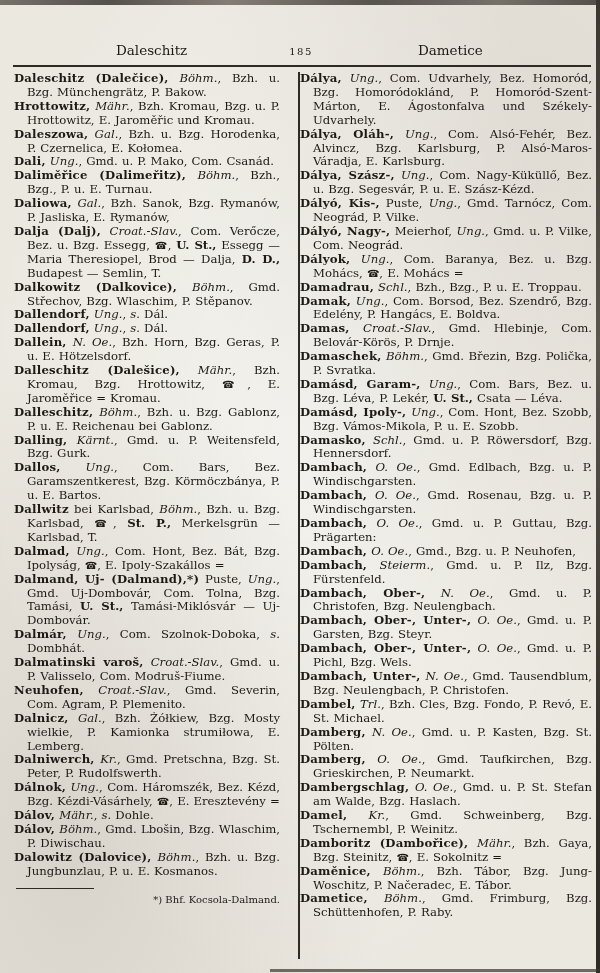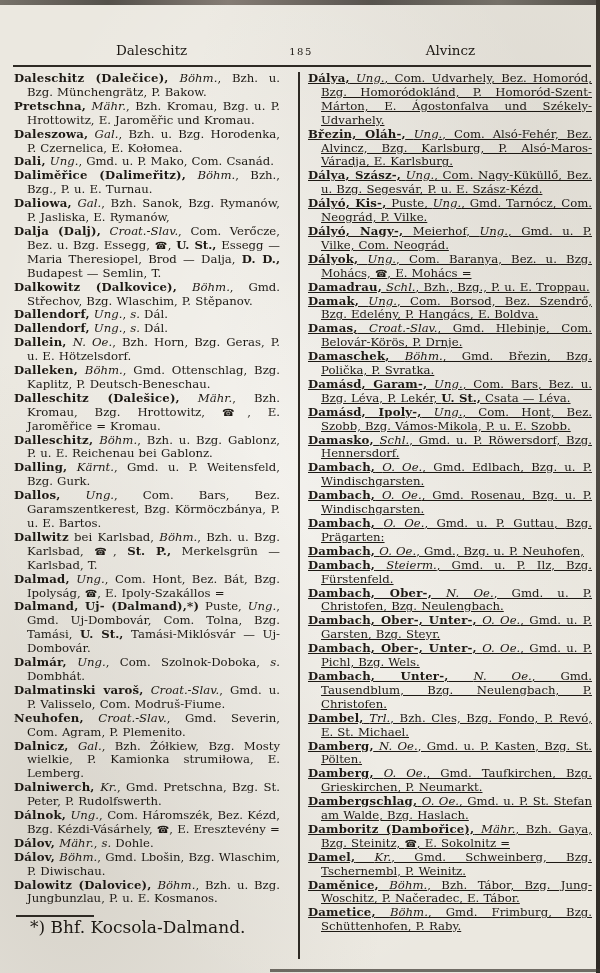--- a/index.html
+++ b/index.html
@@ -20,60 +20,59 @@
   .art-bottom{position:absolute;bottom:1px;left:45%;right:0;height:3px;background:#3b362f;opacity:.7;}
 
   header{position:absolute;top:42px;left:14px;right:12px;display:flex;align-items:baseline;font-size:13.5px;}
   header .zone{flex:1;text-align:center;}
   header .pagenum{flex:0 0 auto;letter-spacing:1.5px;font-size:10px;}
   .rule{position:absolute;top:65px;left:13px;right:9px;height:2px;background:#2e2a24;}
 
   .cols{position:absolute;top:72px;left:14px;right:8px;bottom:0;display:flex;}
   .col-left{width:284px;padding-right:18px;box-sizing:border-box;}
   .divider{width:2px;background:#2e2a24;margin-bottom:14px;}
-  .col-right{flex:1;padding-left:8px;text-decoration:underline;}
+  .col-right{flex:1;}
 
   p.entry{margin:0;text-align:justify;font-size:11.7px;line-height:13.9px;
     padding-left:13px;text-indent:-13px;word-spacing:.4px;}
   p.entry b.hw{font-weight:bold;letter-spacing:.2px;}
   .ph{font-family:"DejaVu Sans",sans-serif;font-size:10px;line-height:1;}
 
   .footnote-rule{width:78px;height:1.5px;background:#2e2a24;margin:9px 0 4px 2px;}
-  p.footnote{margin:0 0 0 16px;font-size:17px;line-height:13.9px;}
+  p.footnote{margin:0 0 0 16px;font-size:10px;line-height:13.9px;text-align:right;}
 </style>
 </head>
 <body>
 
 <div class="page">
   <div class="art-top"></div>
   <div class="art-right"></div>
   <div class="art-bottom"></div>
 
   <header>
     <span class="zone">Daleschitz</span>
     <span class="pagenum">185</span>
-    <span class="zone">Alvincz</span>
+    <span class="zone">Dametice</span>
   </header>
   <div class="rule"></div>
 
   <main class="cols">
     <section class="col-left">
       <div class="entries">
           <p class="entry"><b class="hw">Daleschitz (Dalečice),</b> <i>Böhm.</i>, Bzh. u. Bzg. Münchengrätz, P. Bakow.</p>
-          <p class="entry"><b class="hw">Pretschna,</b> <i>Mähr.</i>, Bzh. Kromau, Bzg. u. P. Hrottowitz, E. Jaroměřic und Kromau.</p>
+          <p class="entry"><b class="hw">Hrottowitz,</b> <i>Mähr.</i>, Bzh. Kromau, Bzg. u. P. Hrottowitz, E. Jaroměřic und Kromau.</p>
           <p class="entry"><b class="hw">Daleszowa,</b> <i>Gal.</i>, Bzh. u. Bzg. Horodenka, P. Czernelica, E. Kołomea.</p>
           <p class="entry"><b class="hw">Dali,</b> <i>Ung.</i>, Gmd. u. P. Mako, Com. Csanád.</p>
           <p class="entry"><b class="hw">Daliměřice (Dalimeřitz),</b> <i>Böhm.</i>, Bzh., Bzg., P. u. E. Turnau.</p>
           <p class="entry"><b class="hw">Daliowa,</b> <i>Gal.</i>, Bzh. Sanok, Bzg. Rymanów, P. Jasliska, E. Rymanów,</p>
           <p class="entry"><b class="hw">Dalja (Dalj),</b> <i>Croat.-Slav.</i>, Com. Verőcze, Bez. u. Bzg. Essegg, <span class="ph">☎</span>, <b>U. St.,</b> Essegg — Maria Theresiopel, Brod — Dalja, <b>D. D.,</b> Budapest — Semlin, T.</p>
           <p class="entry"><b class="hw">Dalkowitz (Dalkovice),</b> <i>Böhm.</i>, Gmd. Střechov, Bzg. Wlaschim, P. Stěpanov.</p>
           <p class="entry"><b class="hw">Dallendorf,</b> <i>Ung.</i>, <i>s.</i> Dál.</p>
           <p class="entry"><b class="hw">Dallendorf,</b> <i>Ung.</i>, <i>s.</i> Dál.</p>
           <p class="entry"><b class="hw">Dallein,</b> <i>N. Oe.</i>, Bzh. Horn, Bzg. Geras, P. u. E. Hötzelsdorf.</p>
-          <p class="entry"><b class="hw">Dalleken,</b> <i>Böhm.</i>, Gmd. Ottenschlag, Bzg. Kaplitz, P. Deutsch-Beneschau.</p>
           <p class="entry"><b class="hw">Dalleschitz (Dalešice),</b> <i>Mähr.</i>, Bzh. Kromau, Bzg. Hrottowitz, <span class="ph">☎</span>, E. Jaroměřice = Kromau.</p>
           <p class="entry"><b class="hw">Dalleschitz,</b> <i>Böhm.</i>, Bzh. u. Bzg. Gablonz, P. u. E. Reichenau bei Gablonz.</p>
           <p class="entry"><b class="hw">Dalling,</b> <i>Kärnt.</i>, Gmd. u. P. Weitensfeld, Bzg. Gurk.</p>
           <p class="entry"><b class="hw">Dallos,</b> <i>Ung.</i>, Com. Bars, Bez. Garamszentkerest, Bzg. Körmöczbánya, P. u. E. Bartos.</p>
           <p class="entry"><b class="hw">Dallwitz</b> bei Karlsbad, <i>Böhm.</i>, Bzh. u. Bzg. Karlsbad, <span class="ph">☎</span>, <b>St. P.,</b> Merkelsgrün — Karlsbad, T.</p>
           <p class="entry"><b class="hw">Dalmad,</b> <i>Ung.</i>, Com. Hont, Bez. Bát, Bzg. Ipolyság, <span class="ph">☎</span>, E. Ipoly-Szakállos =</p>
           <p class="entry"><b class="hw">Dalmand, Uj- (Dalmand),*)</b> Puste, <i>Ung.</i>, Gmd. Uj-Dombovár, Com. Tolna, Bzg. Tamási, <b>U. St.,</b> Tamási-Miklósvár — Uj-Dombovár.</p>
           <p class="entry"><b class="hw">Dalmár,</b> <i>Ung.</i>, Com. Szolnok-Doboka, <i>s.</i> Dombhát.</p>
           <p class="entry"><b class="hw">Dalmatinski varoš,</b> <i>Croat.-Slav.</i>, Gmd. u. P. Valisselo, Com. Modruš-Fiume.</p>
           <p class="entry"><b class="hw">Neuhofen,</b> <i>Croat.-Slav.</i>, Gmd. Severin, Com. Agram, P. Plemenito.</p>
@@ -84,21 +83,21 @@
           <p class="entry"><b class="hw">Dálov,</b> <i>Böhm.</i>, Gmd. Lbošin, Bzg. Wlaschim, P. Diwischau.</p>
           <p class="entry"><b class="hw">Dalowitz (Dalovice),</b> <i>Böhm.</i>, Bzh. u. Bzg. Jungbunzlau, P. u. E. Kosmanos.</p>
         </div>
       <div class="footnote-rule"></div>
       <p class="footnote">*) Bhf. Kocsola-Dalmand.</p>
     </section>
     <div class="divider"></div>
     <section class="col-right">
       <div class="entries">
           <p class="entry"><b class="hw">Dálya,</b> <i>Ung.</i>, Com. Udvarhely, Bez. Homoród, Bzg. Homoródoklánd, P. Homoród-Szent-Márton, E. Ágostonfalva und Székely-Udvarhely.</p>
-          <p class="entry"><b class="hw">Březin, Oláh-,</b> <i>Ung.</i>, Com. Alsó-Fehér, Bez. Alvincz, Bzg. Karlsburg, P. Alsó-Maros-Váradja, E. Karlsburg.</p>
+          <p class="entry"><b class="hw">Dálya, Oláh-,</b> <i>Ung.</i>, Com. Alsó-Fehér, Bez. Alvincz, Bzg. Karlsburg, P. Alsó-Maros-Váradja, E. Karlsburg.</p>
           <p class="entry"><b class="hw">Dálya, Szász-,</b> <i>Ung.</i>, Com. Nagy-Küküllő, Bez. u. Bzg. Segesvár, P. u. E. Szász-Kézd.</p>
           <p class="entry"><b class="hw">Dályó, Kis-,</b> Puste, <i>Ung.</i>, Gmd. Tarnócz, Com. Neográd, P. Vilke.</p>
           <p class="entry"><b class="hw">Dályó, Nagy-,</b> Meierhof, <i>Ung.</i>, Gmd. u. P. Vilke, Com. Neográd.</p>
           <p class="entry"><b class="hw">Dályok,</b> <i>Ung.</i>, Com. Baranya, Bez. u. Bzg. Mohács, <span class="ph">☎</span>, E. Mohács =</p>
           <p class="entry"><b class="hw">Damadrau,</b> <i>Schl.</i>, Bzh., Bzg., P. u. E. Troppau.</p>
           <p class="entry"><b class="hw">Damak,</b> <i>Ung.</i>, Com. Borsod, Bez. Szendrő, Bzg. Edelény, P. Hangács, E. Boldva.</p>
           <p class="entry"><b class="hw">Damas,</b> <i>Croat.-Slav.</i>, Gmd. Hlebinje, Com. Belovár-Körös, P. Drnje.</p>
           <p class="entry"><b class="hw">Damaschek,</b> <i>Böhm.</i>, Gmd. Březin, Bzg. Polička, P. Svratka.</p>
           <p class="entry"><b class="hw">Damásd, Garam-,</b> <i>Ung.</i>, Com. Bars, Bez. u. Bzg. Léva, P. Lekér, <b>U. St.,</b> Csata — Léva.</p>
           <p class="entry"><b class="hw">Damásd, Ipoly-,</b> <i>Ung.</i>, Com. Hont, Bez. Szobb, Bzg. Vámos-Mikola, P. u. E. Szobb.</p>
@@ -109,20 +108,20 @@
           <p class="entry"><b class="hw">Dambach,</b> <i>O. Oe.</i>, Gmd., Bzg. u. P. Neuhofen,</p>
           <p class="entry"><b class="hw">Dambach,</b> <i>Steierm.</i>, Gmd. u. P. Ilz, Bzg. Fürstenfeld.</p>
           <p class="entry"><b class="hw">Dambach, Ober-,</b> <i>N. Oe.</i>, Gmd. u. P. Christofen, Bzg. Neulengbach.</p>
           <p class="entry"><b class="hw">Dambach, Ober-, Unter-,</b> <i>O. Oe.</i>, Gmd. u. P. Garsten, Bzg. Steyr.</p>
           <p class="entry"><b class="hw">Dambach, Ober-, Unter-,</b> <i>O. Oe.</i>, Gmd. u. P. Pichl, Bzg. Wels.</p>
           <p class="entry"><b class="hw">Dambach, Unter-,</b> <i>N. Oe.</i>, Gmd. Tausendblum, Bzg. Neulengbach, P. Christofen.</p>
           <p class="entry"><b class="hw">Dambel,</b> <i>Trl.</i>, Bzh. Cles, Bzg. Fondo, P. Revó, E. St. Michael.</p>
           <p class="entry"><b class="hw">Damberg,</b> <i>N. Oe.</i>, Gmd. u. P. Kasten, Bzg. St. Pölten.</p>
           <p class="entry"><b class="hw">Damberg,</b> <i>O. Oe.</i>, Gmd. Taufkirchen, Bzg. Grieskirchen, P. Neumarkt.</p>
           <p class="entry"><b class="hw">Dambergschlag,</b> <i>O. Oe.</i>, Gmd. u. P. St. Stefan am Walde, Bzg. Haslach.</p>
+          <p class="entry"><b class="hw">Damel,</b> <i>Kr.</i>, Gmd. Schweinberg, Bzg. Tschernembl, P. Weinitz.</p>
           <p class="entry"><b class="hw">Damboritz (Dambořice),</b> <i>Mähr.</i>, Bzh. Gaya, Bzg. Steinitz, <span class="ph">☎</span>, E. Sokolnitz =</p>
-          <p class="entry"><b class="hw">Damel,</b> <i>Kr.</i>, Gmd. Schweinberg, Bzg. Tschernembl, P. Weinitz.</p>
           <p class="entry"><b class="hw">Daměnice,</b> <i>Böhm.</i>, Bzh. Tábor, Bzg. Jung-Woschitz, P. Načeradec, E. Tábor.</p>
           <p class="entry"><b class="hw">Dametice,</b> <i>Böhm.</i>, Gmd. Frimburg, Bzg. Schüttenhofen, P. Raby.</p>
         </div>
     </section>
   </main>
 </div>
 
 </body></html>

